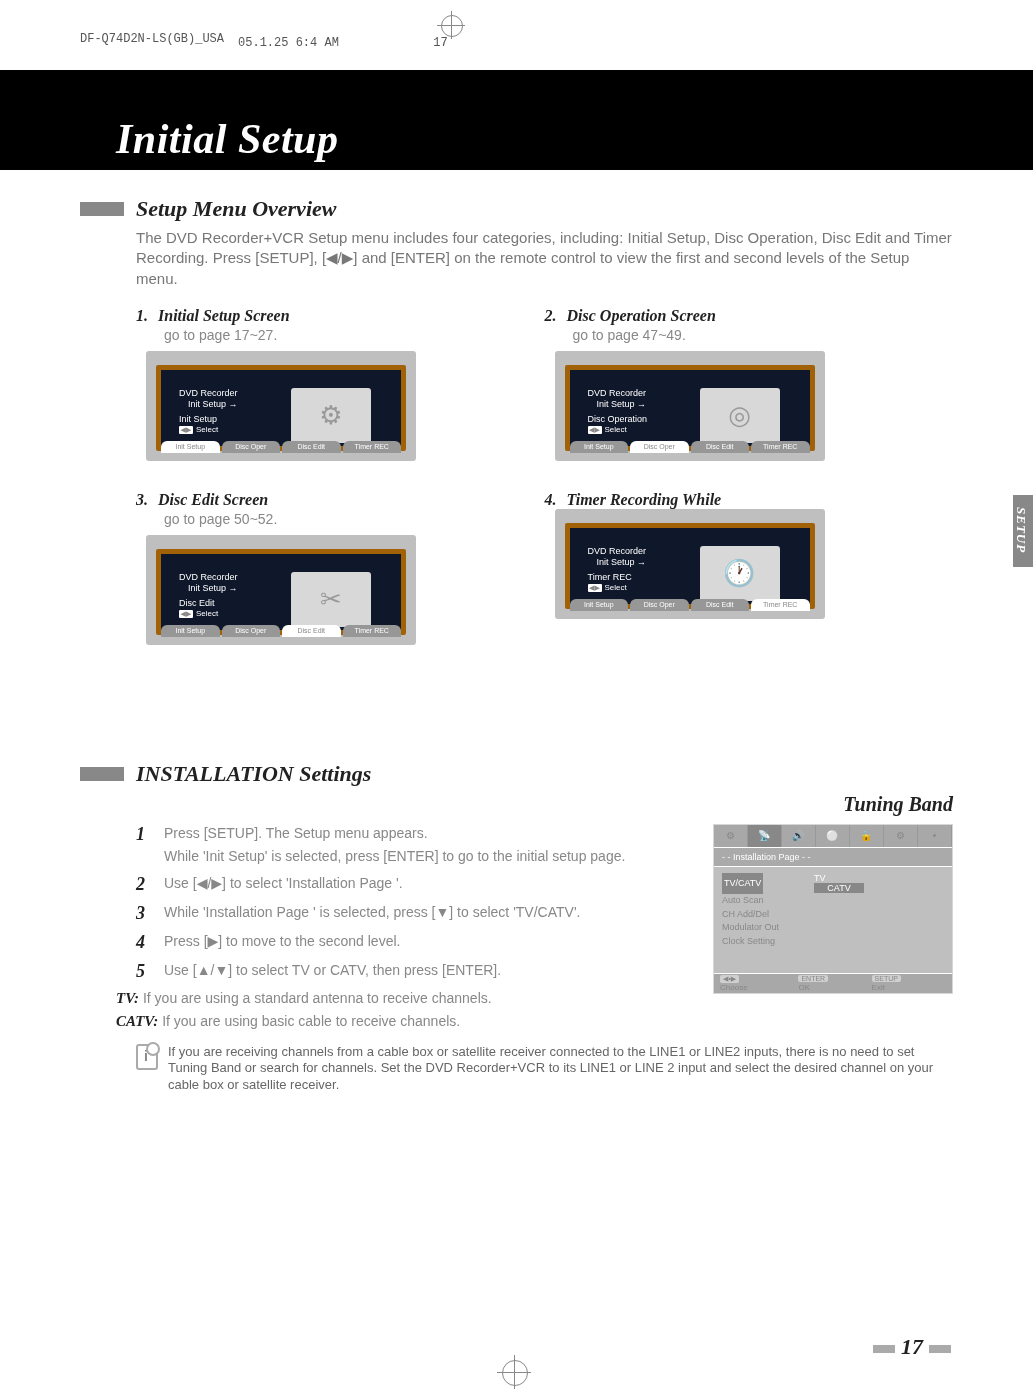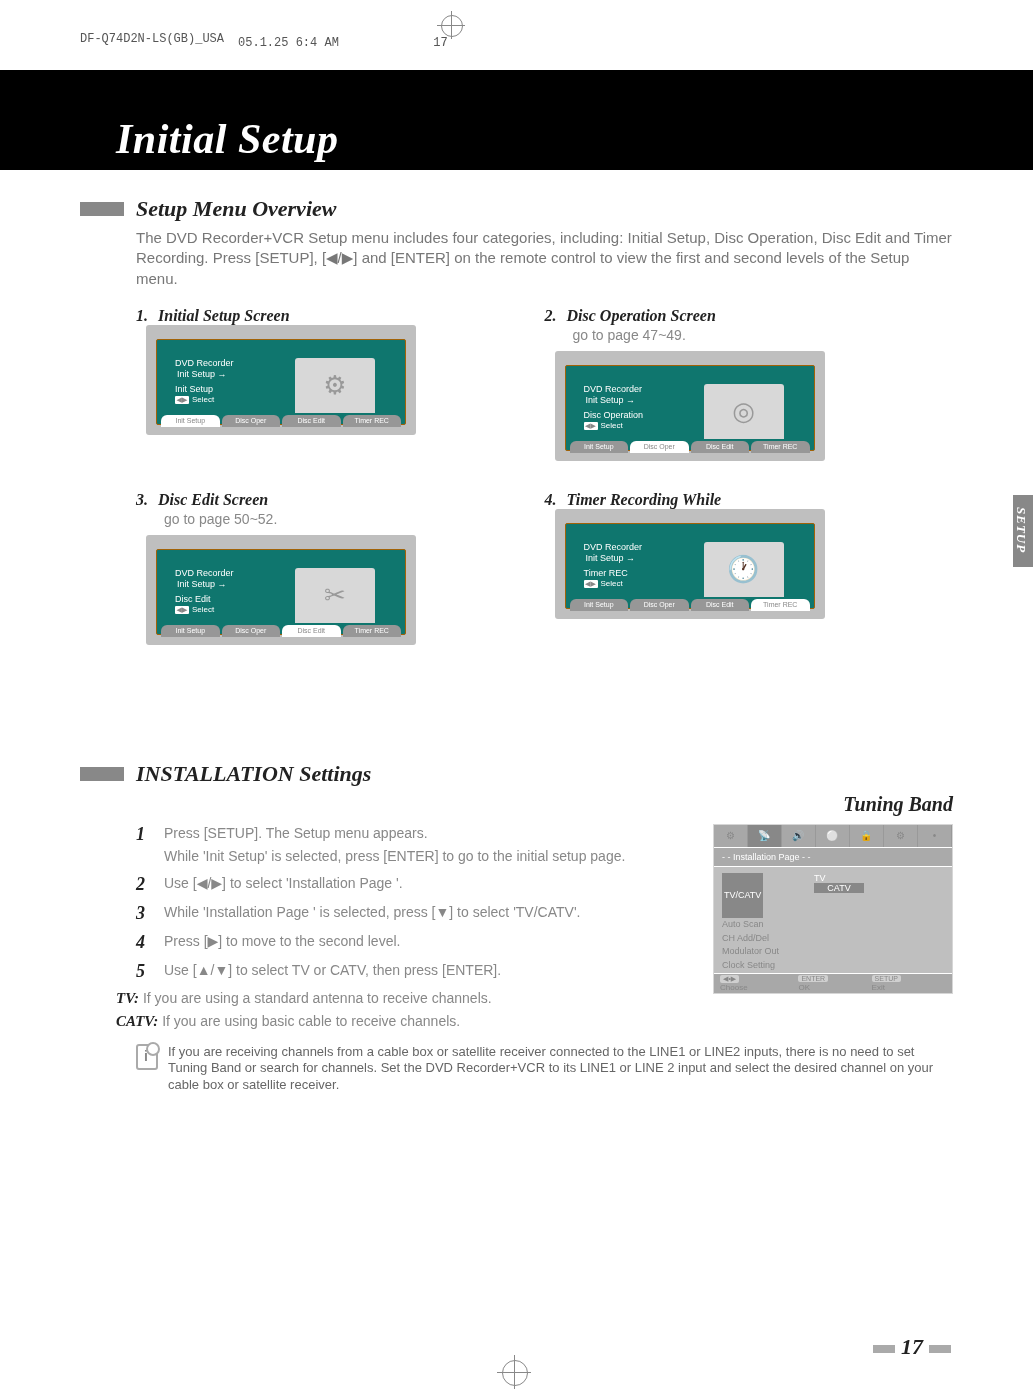--- a/index.html
+++ b/index.html
@@ -27,23 +27,23 @@
   .intro { font-family: "Trebuchet MS", Arial, sans-serif; font-size: 15px; color: #777; line-height: 1.35; margin-left: 56px; margin-bottom: 18px; }
   
   .grid2 { display: flex; flex-wrap: wrap; margin-left: 56px; }
   .cell { width: 50%; margin-bottom: 30px; }
   .cell-head { display: flex; align-items: flex-start; gap: 10px; }
   .num { font-family: Georgia, serif; font-style: italic; font-weight: bold; font-size: 16px; color: #222; }
   .cell-title { font-family: Georgia, serif; font-style: italic; font-weight: bold; font-size: 16px; color: #222; }
   .cell-sub { font-family: "Trebuchet MS", Arial, sans-serif; font-size: 14px; color: #888; margin-left: 28px; margin-top: 2px; margin-bottom: 8px; }
   
   .tv-shot { width: 270px; height: 110px; background: #bfbfbf; border-radius: 3px; position: relative; margin-left: 10px; overflow: hidden; }
-  .tv-inner { position: absolute; inset: 14px 10px 10px 10px; background: #0f766e; border: 1px solid #a16207; border-radius: 2px; }
+  .tv-inner { position: absolute; inset: 14px 10px 10px 10px; background: #0f172a; border: 5px solid #a16207; border-radius: 2px; }
   .tv-label1 { position: absolute; top: 18px; left: 18px; font-size: 9px; color: #fff; }
-  .tv-label2 { position: absolute; top: 29px; left: 20px; font-size: 9px; color: #fff; }
+  .tv-label2 { position: absolute; top: 29px; left: 27px; font-size: 9px; color: #fff; }
   .tv-label3 { position: absolute; top: 44px; left: 18px; font-size: 9px; color: #fff; }
   .tv-sel { position: absolute; top: 55px; left: 18px; font-size: 8px; color: #fff; }
   .tv-sel .box { display: inline-block; width: 14px; height: 8px; background: #fff; color: #888; font-size: 7px; text-align: center; border-radius: 1px; margin-right: 3px; }
   .tv-icon { position: absolute; right: 30px; top: 18px; width: 80px; height: 55px; background: #d8d8d8; border-radius: 3px 3px 0 0; display: flex; align-items: center; justify-content: center; font-size: 26px; color: #999; }
   .tv-tabs { position: absolute; bottom: 8px; left: 14px; right: 14px; display: flex; gap: 0; }
   .tv-tab { flex: 1; height: 12px; background: #979797; font-size: 7px; color: #fff; display: flex; align-items: center; justify-content: center; border-radius: 6px 6px 0 0; margin: 0 1px; }
   .tv-tab.active { background: #fff; color: #888; }
   
   .sect2 { margin-top: 90px; }
   .sub-title { font-family: Georgia, serif; font-style: italic; font-weight: bold; font-size: 20px; color: #222; margin-left: 56px; margin-bottom: 8px; text-align: right; }
@@ -75,21 +75,21 @@
   .reg-mark-bottom .h { position: absolute; width: 34px; height: 1px; background: #888; left: -3px; top: 14px; }
   .reg-mark-bottom .v { position: absolute; width: 1px; height: 34px; background: #888; left: 14px; top: -3px; }
   
   .install-panel { position: absolute; right: 0; top: 0; width: 240px; height: 170px; background: #bfbfbf; border: 1px solid #d6d6d6; }
   .ip-tabs { height: 22px; display: flex; background: #a8a8a8; }
   .ip-tab { flex: 1; border-right: 1px solid #999; display: flex; align-items: center; justify-content: center; font-size: 10px; color: #888; }
   .ip-tab.active { background: #888; }
   .ip-title { font-size: 9px; color: #fff; padding: 4px 8px; background: #aaa; border-top: 1px solid #fff; border-bottom: 1px solid #fff; }
   .ip-body { padding: 6px 8px; min-height: 90px; position: relative; }
   .ip-left { font-size: 9px; color: #888; line-height: 1.5; }
-  .ip-left .hl { color: #fff; background: #888; display: inline-block; padding: 16px 2px; }
+  .ip-left .hl { color: #fff; background: #888; display: inline-block; padding: 4px 2px; }
   .ip-right { position: absolute; left: 100px; top: 6px; font-size: 9px; color: #fff; }
   .ip-right .sel { background: #888; color: #fff; display: inline-block; width: 50px; text-align: center; }
   .ip-foot { position: absolute; bottom: 0; left: 0; right: 0; height: 20px; background: #a8a8a8; display: flex; align-items: center; font-size: 8px; color: #888; padding: 0 6px; border-top: 1px solid #fff; }
   .ip-foot .seg { margin-right: 30px; }
   .ip-foot .btn { display: inline-block; background: #d0d0d0; color: #888; font-size: 7px; padding: 0 3px; border-radius: 2px; margin-right: 3px; }
   
   .steps-wrap { position: relative; }
 </style>
 </head>
 <body>
@@ -114,20 +114,21 @@
   </div>
   <div class="intro">The DVD Recorder+VCR Setup menu includes four categories, including: Initial Setup, Disc Operation, Disc Edit and Timer Recording. Press [SETUP], [◀/▶] and [ENTER] on the remote control to view the first and second levels of the Setup menu.</div>
 
   <div class="grid2">
 
     <div class="cell">
       <div class="cell-head">
         <span class="num">1.</span>
         <span class="cell-title">Initial Setup Screen</span>
       </div>
+      <div class="cell-sub">go to page 17~27.</div>
       <div class="tv-shot">
         <div class="tv-inner">
           <div class="tv-label1">DVD Recorder</div>
           <div class="tv-label2">Init Setup  →</div>
           <div class="tv-label3">Init Setup</div>
           <div class="tv-sel"><span class="box">◀▶</span><span>Select</span></div>
           <div class="tv-icon">⚙</div>
         </div>
         <div class="tv-tabs">
           <div class="tv-tab active">Init Setup</div>

